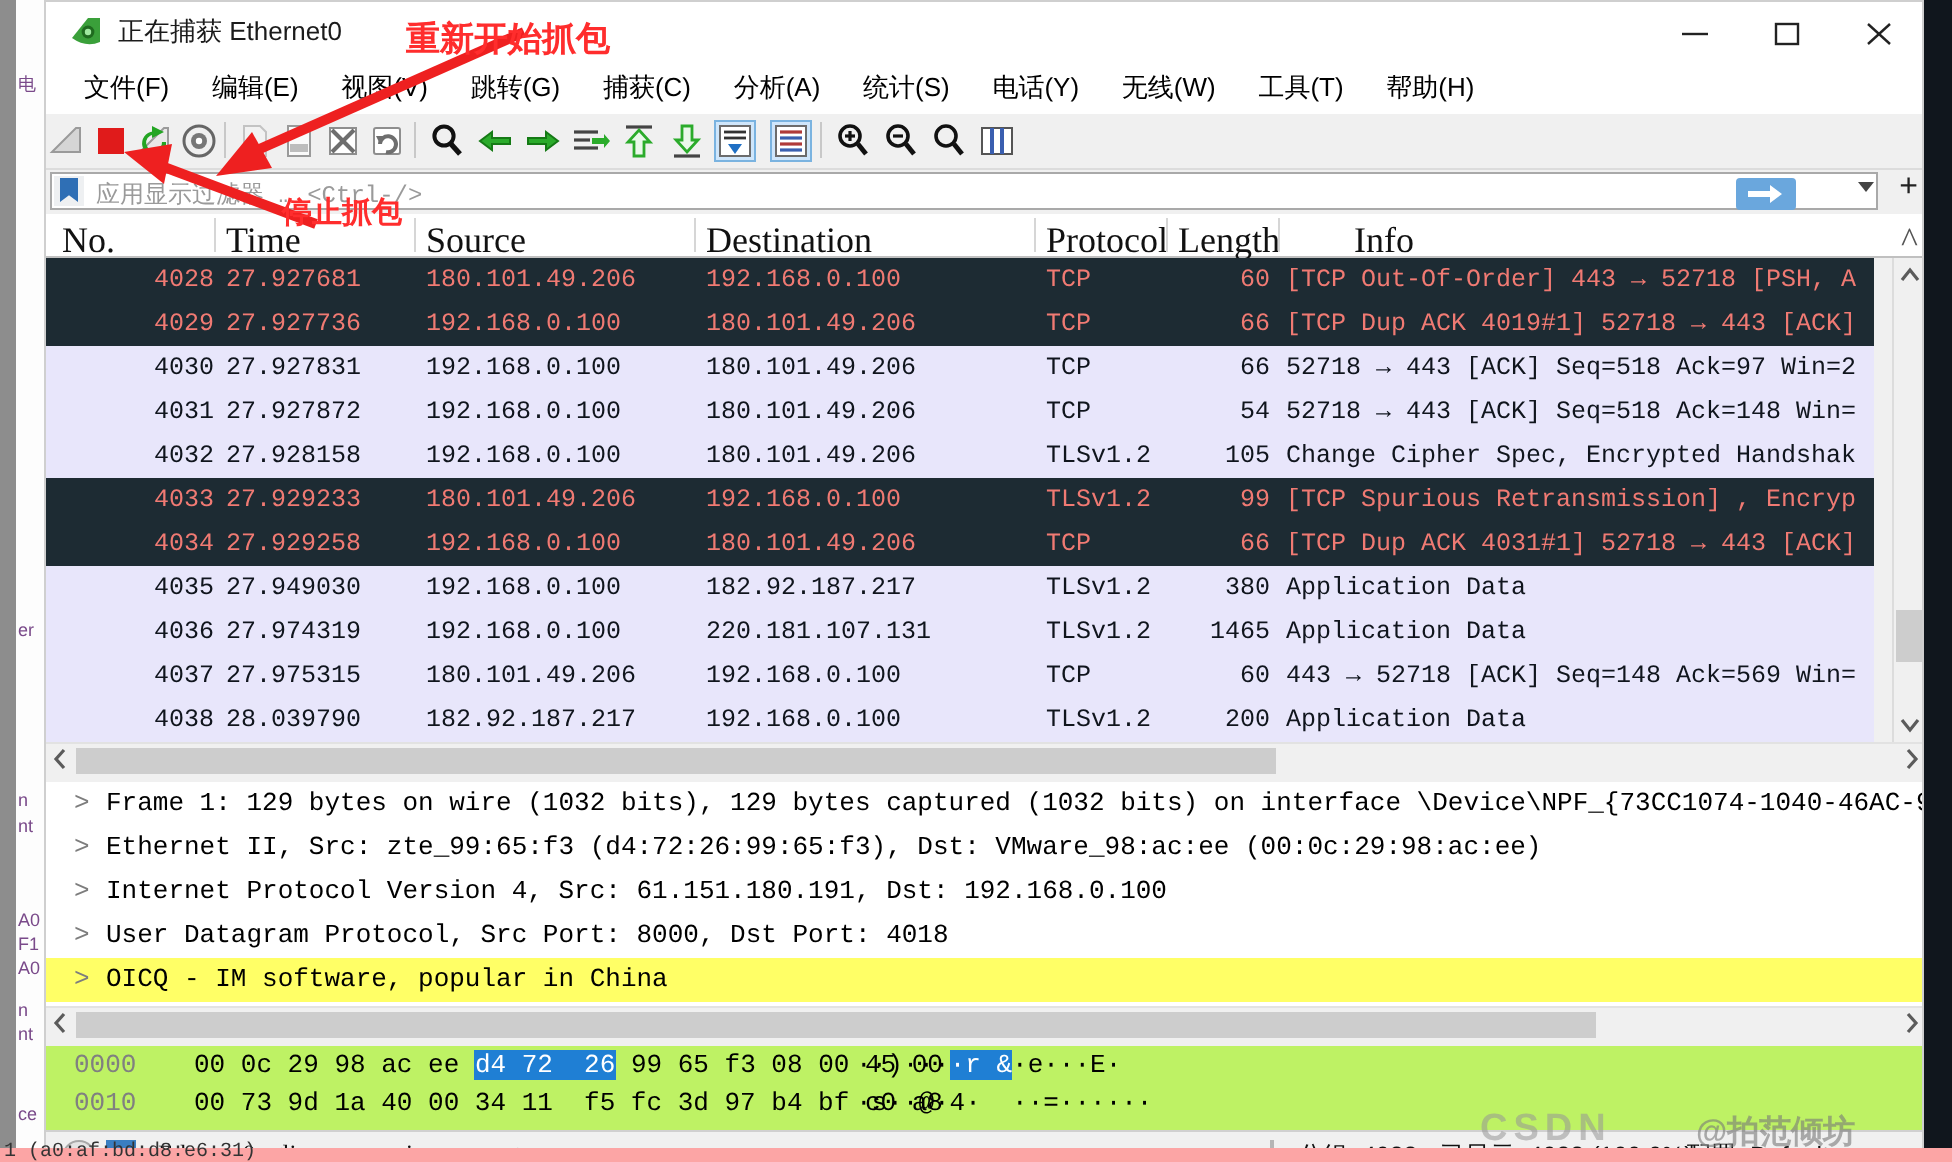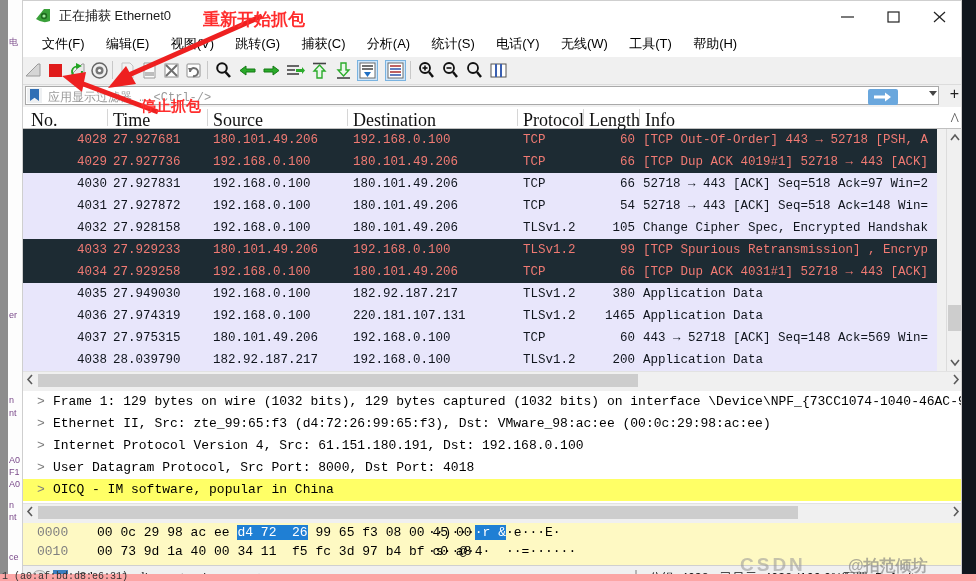--- a/index.html
+++ b/index.html
@@ -85,21 +85,21 @@
   
   #details{background:#ffffff;position:relative;overflow:hidden;}
   .drow{height:22px;position:relative;white-space:nowrap;
      font-family:"Liberation Mono","DejaVu Sans Mono",monospace;font-size:13px;color:#000;}
   .drow .twisty{position:absolute;left:14px;top:3px;color:#7d7d7d;font-size:13px;}
   .drow .dtxt{position:absolute;left:30px;top:3px;}
   .drow.hl{background:#ffff66;}
   #det-hscroll{height:15px;background:#f0f0f0;position:relative;border-top:1px solid #e2e2e2;}
 
   
-  #bytes{background:#fef9c3;position:relative;overflow:hidden;}
+  #bytes{background:#bef264;position:relative;overflow:hidden;}
   .brow{height:19px;position:relative;white-space:nowrap;
      font-family:"Liberation Mono","DejaVu Sans Mono",monospace;font-size:13px;color:#000;}
   .boff{position:absolute;left:14px;top:2px;color:#808080;}
   .bhex{position:absolute;left:74px;top:2px;letter-spacing:0px;}
   .basc{position:absolute;left:405px;top:2px;}
   .selhex{background:#1f7fd4;color:#fff;}
 
   
   #statusbar{height:23px;background:#f0f0f0;border-top:1px solid #d0d0d0;position:relative;}
   #sb-circle{position:absolute;left:8px;top:4px;width:15px;height:15px;border-radius:50%;
@@ -347,21 +347,21 @@
   </div>
 
   <div style="position:relative;">
     <div id="plist-head">
       <span class="ph" style="left:8px;">No.</span>
       <span class="ph" style="left:90px;">Time</span>
       <span class="ph" style="left:190px;">Source</span>
       <span class="ph" style="left:330px;">Destination</span>
       <span class="ph" style="left:500px;">Protocol</span>
       <span class="ph" style="left:566px;">Length</span>
-      <span class="ph" style="left:622px;">Info</span>
+      <span class="ph" style="left:654px;">Info</span>
       <span class="phsep" style="left:84px;"></span>
       <span class="phsep" style="left:184px;"></span>
       <span class="phsep" style="left:324px;"></span>
       <span class="phsep" style="left:494px;"></span>
       <span class="phsep" style="left:560px;"></span>
       <span class="phsep" style="left:616px;"></span>
       <span class="ph" style="right:4px;color:#555;">^</span>
     </div>
     <div style="position:relative;height:242px;">
       <div id="plist-clip">

